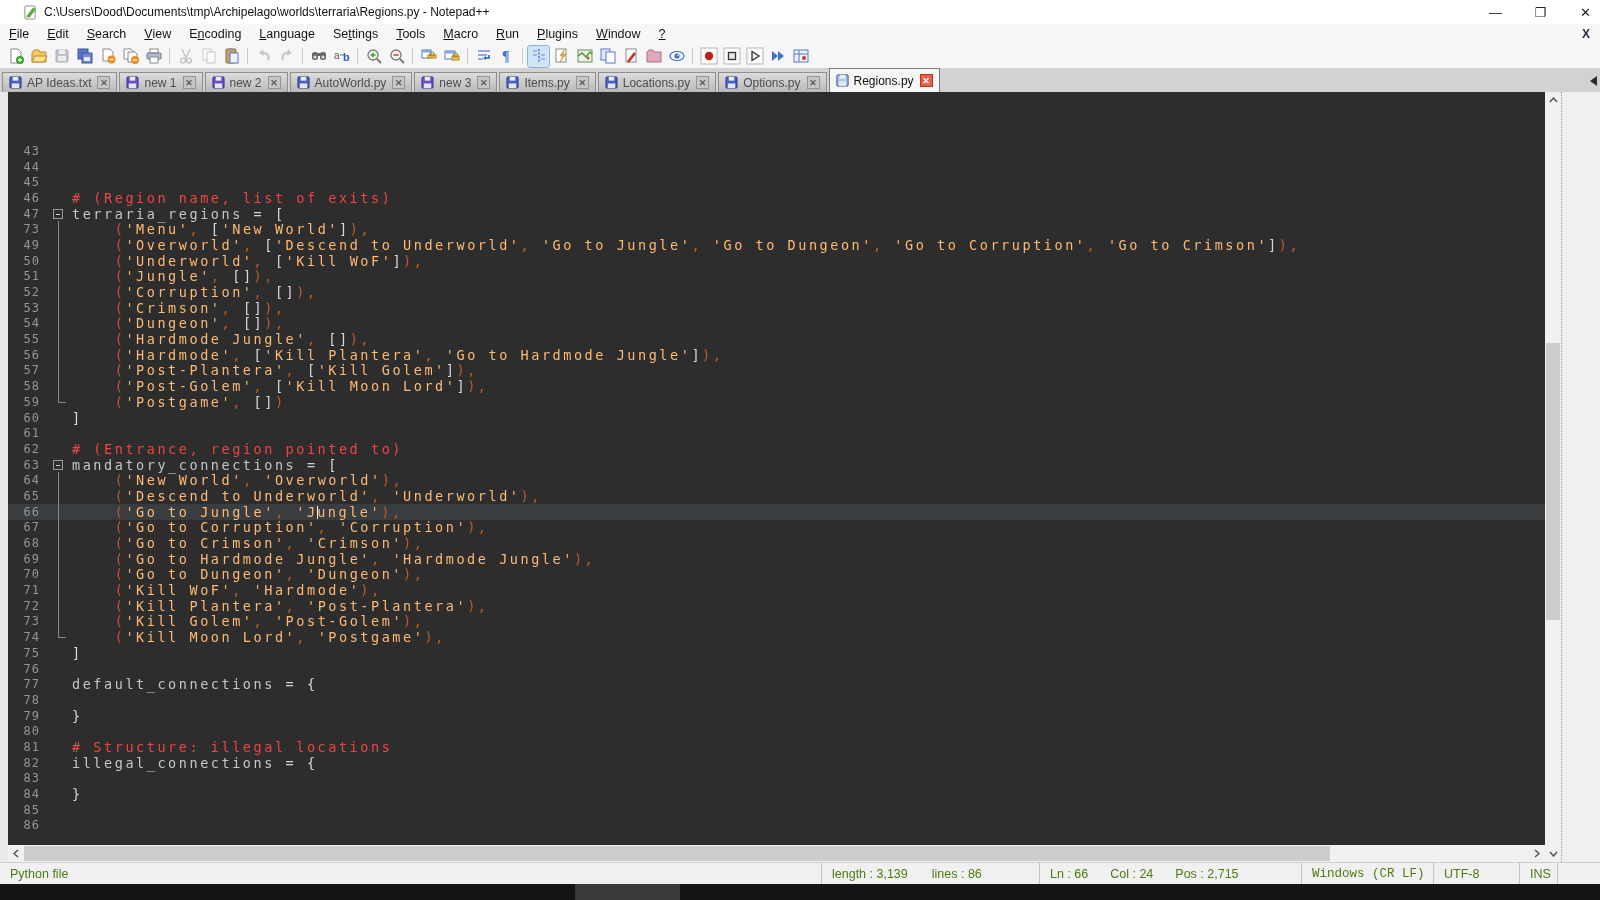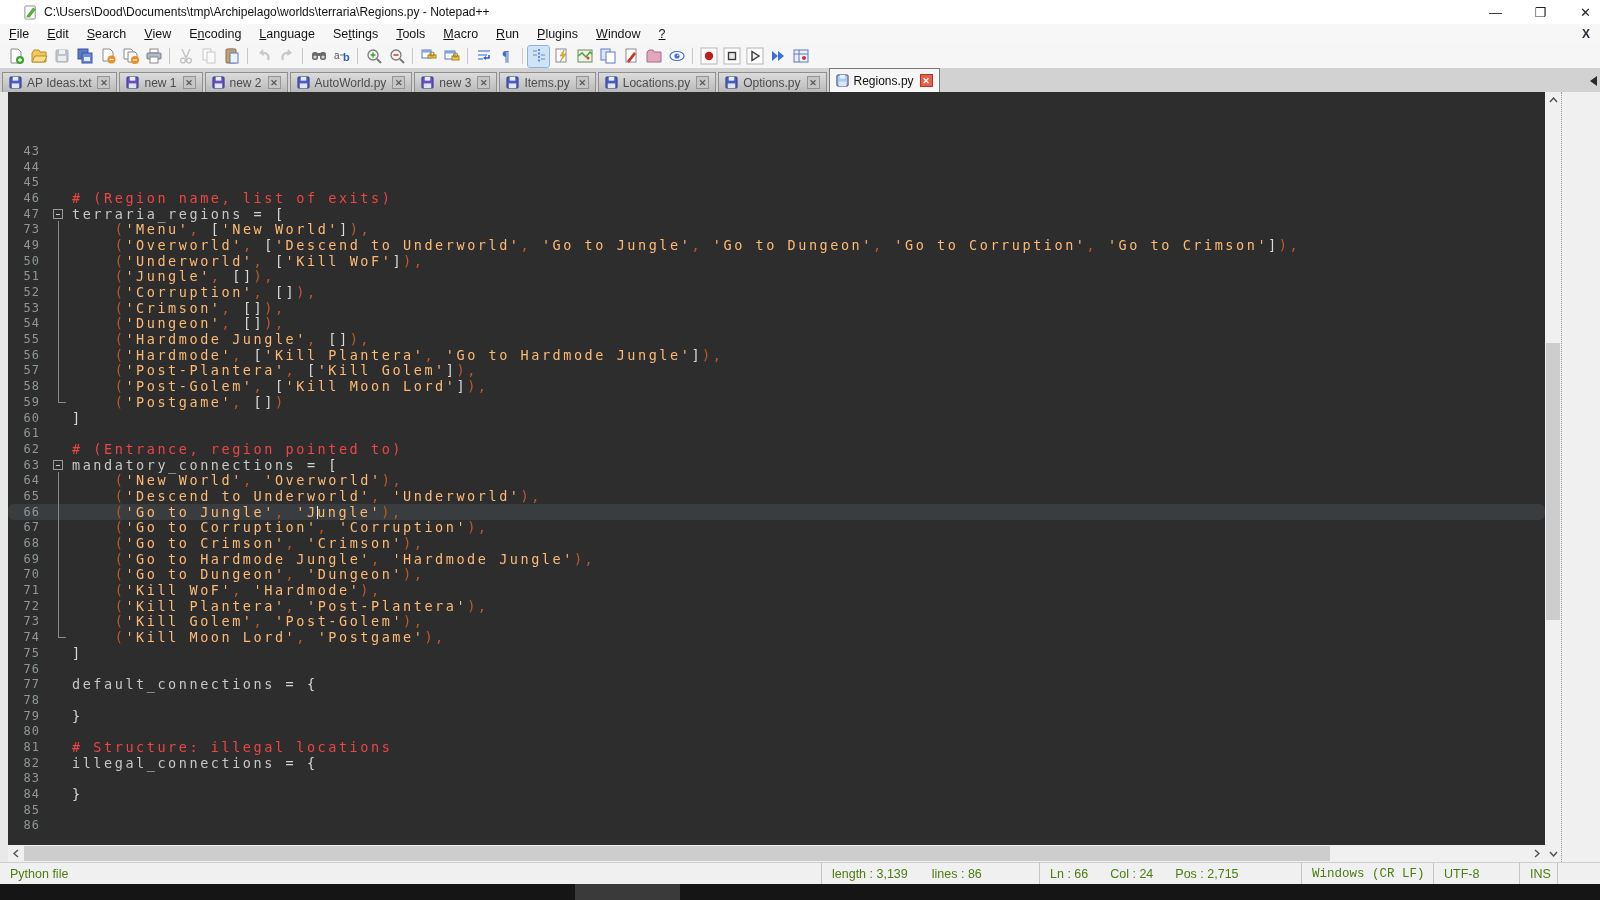--- a/index.html
+++ b/index.html
@@ -49,21 +49,21 @@
                border-top:5px solid transparent; border-bottom:5px solid transparent;
                border-right:7px solid #2b2b2b; }
 
   
   .leftstrip { position:absolute; left:0; top:92px; width:8px; height:770px; background:#e9e9e9; }
   .editor { position:absolute; left:8px; top:92px; width:1537px; height:753px; background:#2d2d2d;
             overflow:hidden; }
   .code-lines { position:absolute; left:0; top:10px; width:100%;margin-top:41px; }
   .cl-row { position:relative; height:15.7px; display:flex; align-items:center;
             font-family:"DejaVu Sans Mono", monospace; }
-  .cl-row.current { background:#3a3d3f;border-radius:6px; }
+  .cl-row.current { background:#3a3d3f; }
   .lnum { width:42px; padding-right:10px; text-align:right; color:#8f979c; font-size:12px;
           letter-spacing:1px; flex:none; }
   .fold { width:18px; height:15.7px; position:relative; flex:none; }
   .fold .vline  { position:absolute; left:8px; top:0; width:1px; height:100%; background:#8a8a8a; }
   .fold .vhalf  { position:absolute; left:8px; top:0; width:1px; height:8px; background:#8a8a8a; }
   .fold .hline  { position:absolute; left:8px; top:8px; width:8px; height:1px; background:#8a8a8a; }
   .fold .box { position:absolute; left:3px; top:3px; width:10px; height:10px;
                border:1px solid #9a9a9a; background:#2d2d2d; }
   .fold .box:after { content:""; position:absolute; left:2px; top:4px; width:4px; height:1px;
                      background:#cfcfcf; }

